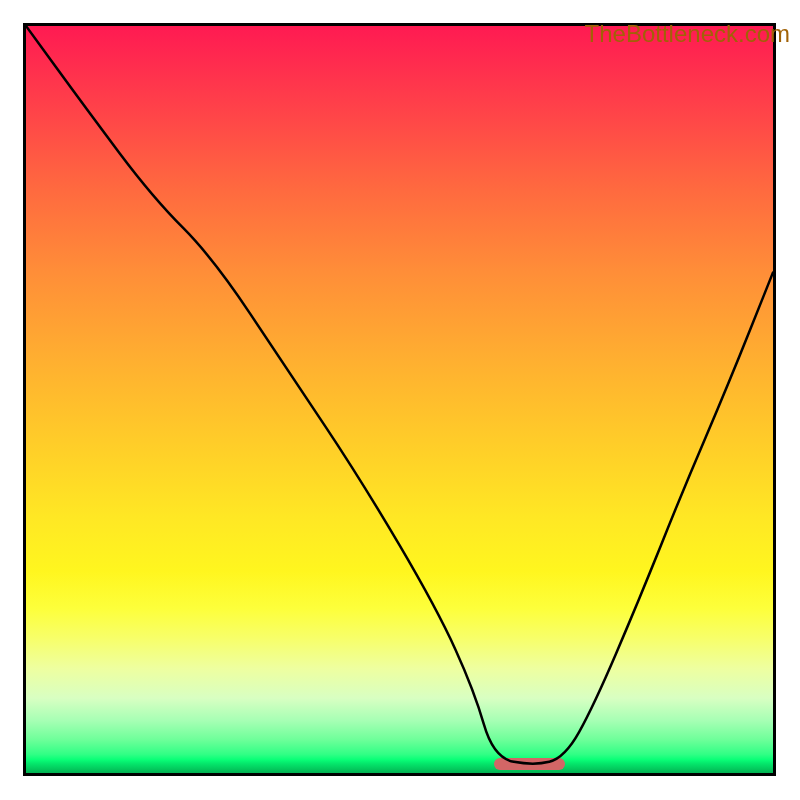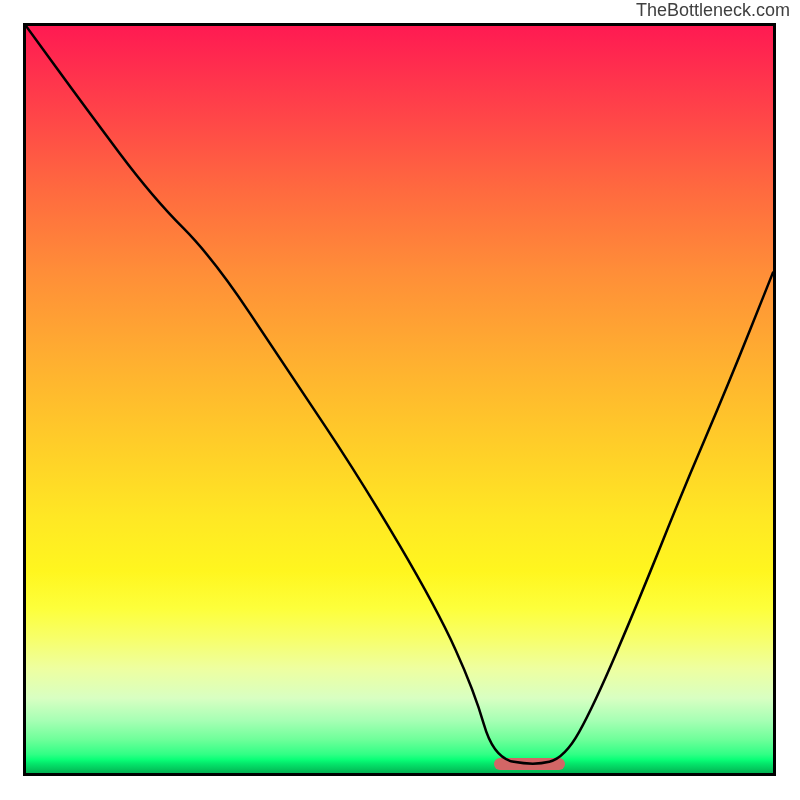--- a/index.html
+++ b/index.html
@@ -6,24 +6,24 @@
     margin: 0;
     padding: 0;
     width: 800px;
     height: 800px;
     background: #ffffff;
     font-family: Arial, Helvetica, sans-serif;
     position: relative;
   }
   .watermark {
     position: absolute;
-    top: 0;
+    top: 20px;
     right: 10px;
-    color: #404040;
-    font-size: 18px;
+    color: #a16207;
+    font-size: 24px;
     font-weight: 400;
     z-index: 10;
   }
   .plot-frame {
     position: absolute;
     left: 23px;
     top: 23px;
     width: 753px;
     height: 753px;
     border: 3px solid #000;

